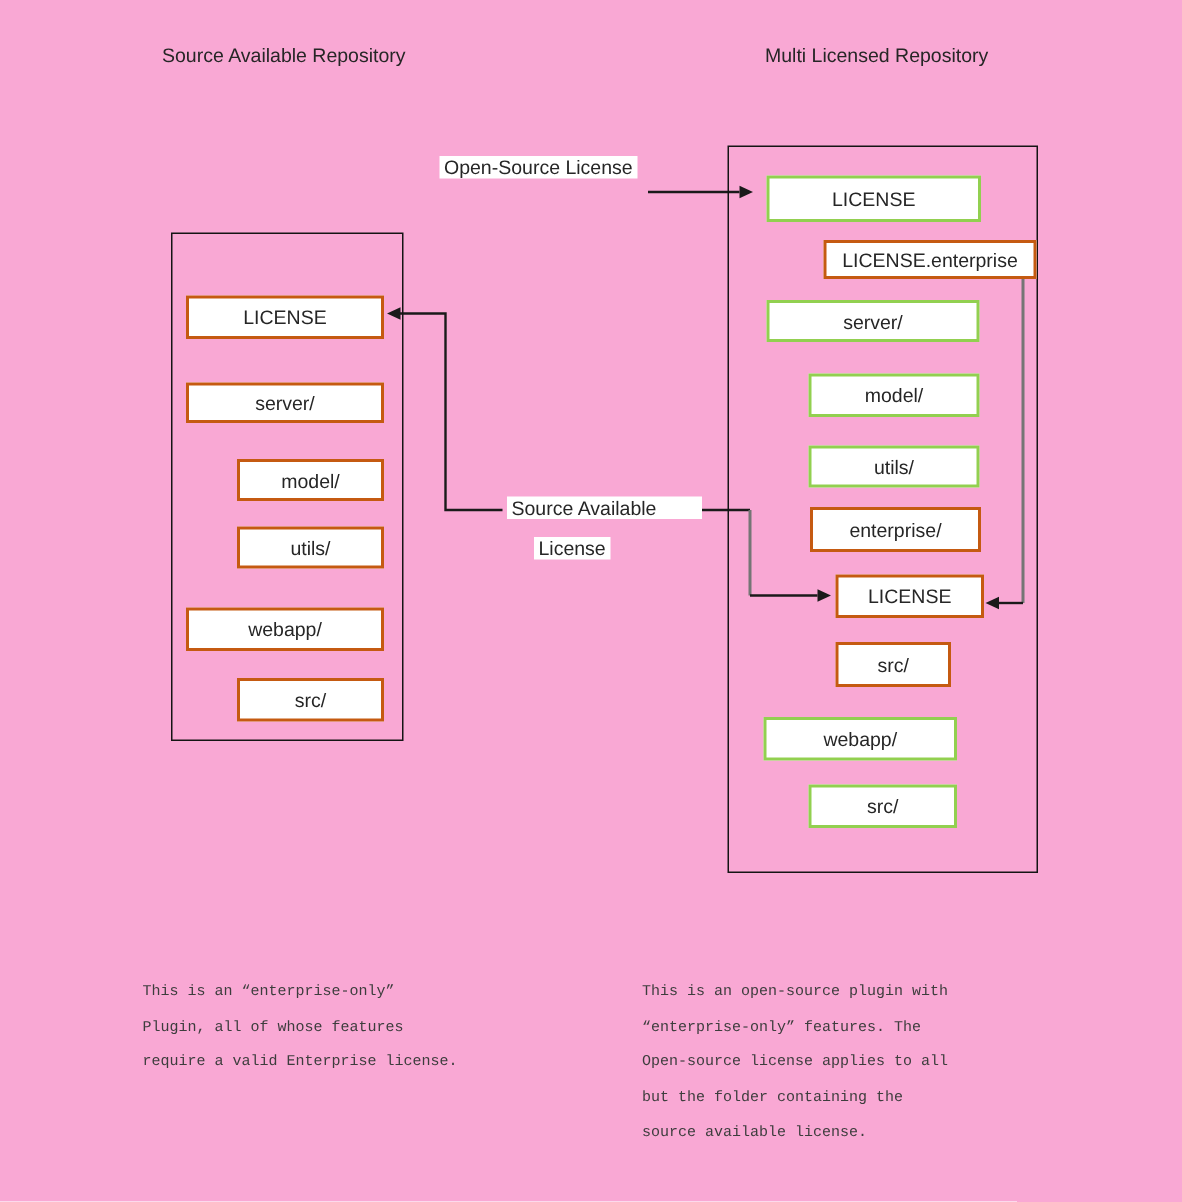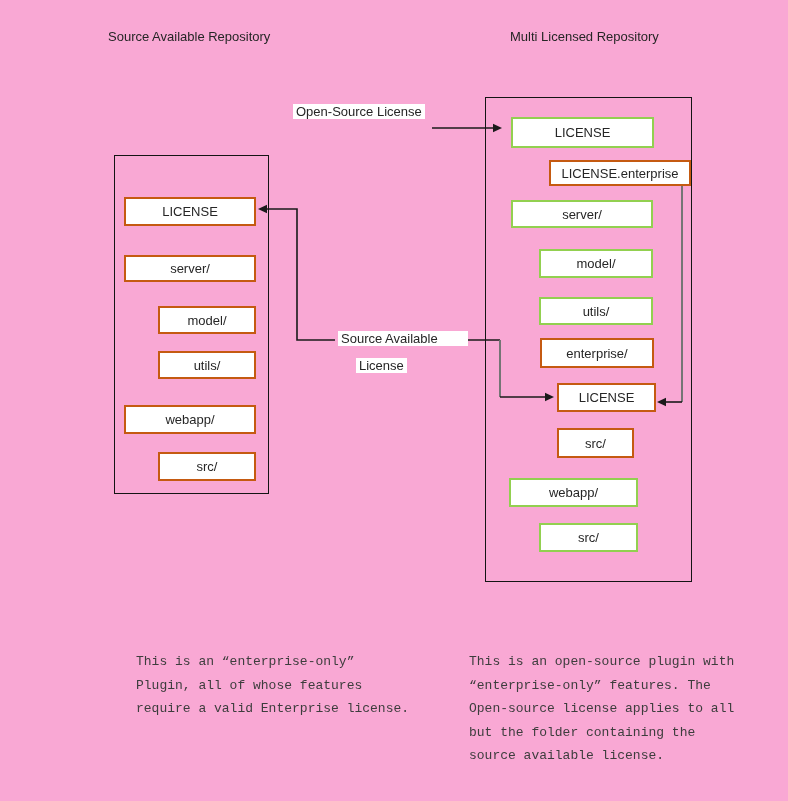--- a/index.html
+++ b/index.html
@@ -46,25 +46,24 @@
     font-size: 13px;
     color: var(--text, #262626);
     white-space: nowrap;
     background: #ffffff;
     padding: 0 3px;
   }
   .conn-label.centered { }
   .note {
     position: absolute;
     font-family: "Liberation Mono", monospace;
-    font-size: 13px;
+    font-size: 10px;
     line-height: 23.5px;
     color: var(--note-text, #3d3d3d);
     white-space: pre-line;
-    margin-left: 41px;
   }
 </style>
 </head>
 <body>
 
 <div class="canvas">
 
   <svg class="svg-overlay" viewBox="0 0 788 801" xmlns="http://www.w3.org/2000/svg">
 
     <path d="M432 128 H493" stroke="var(--connector)" stroke-width="1.6" fill="none"></path>

